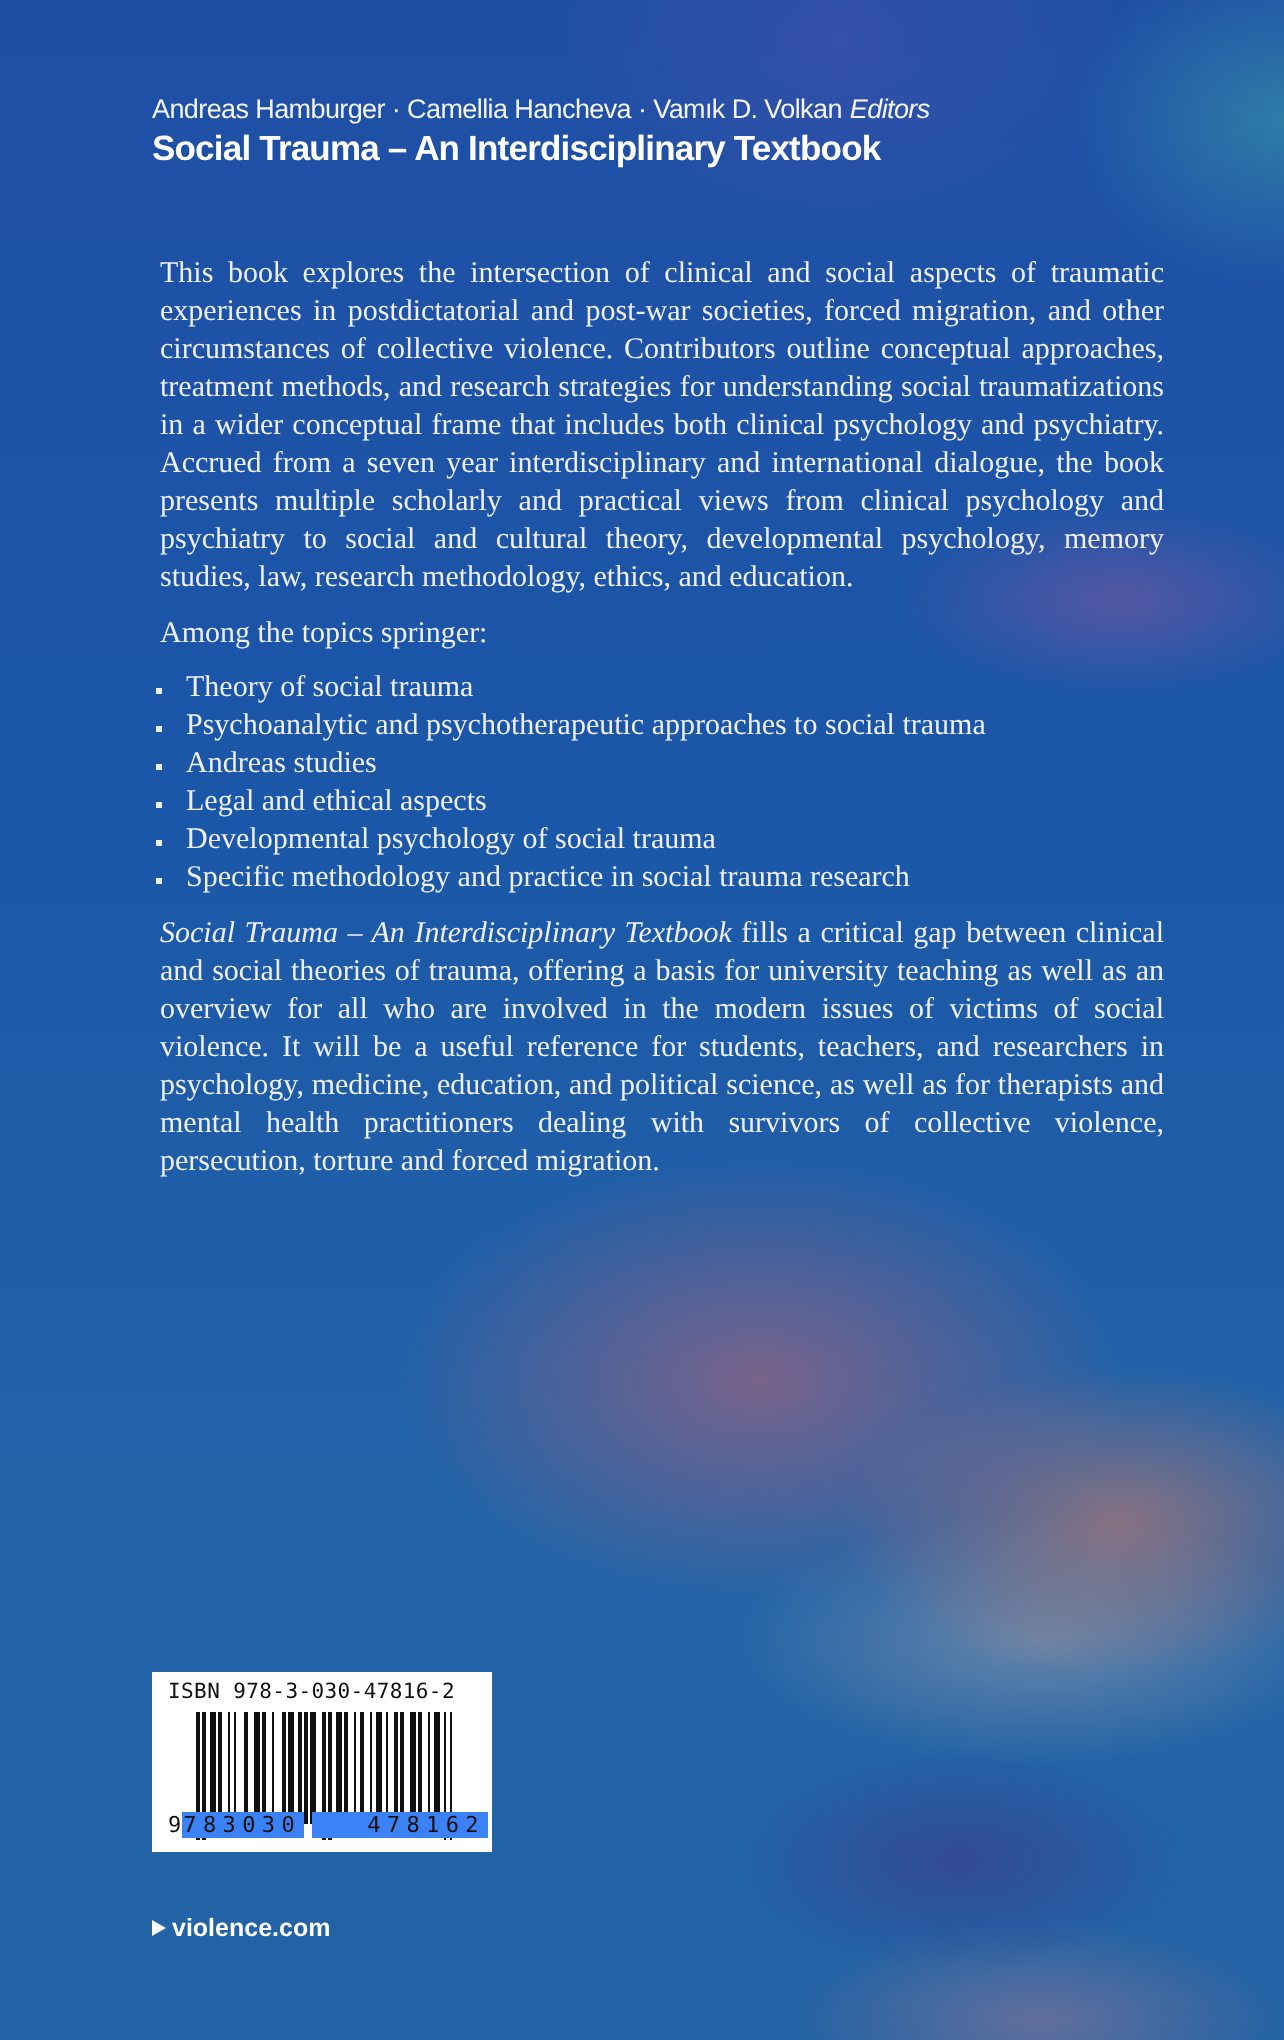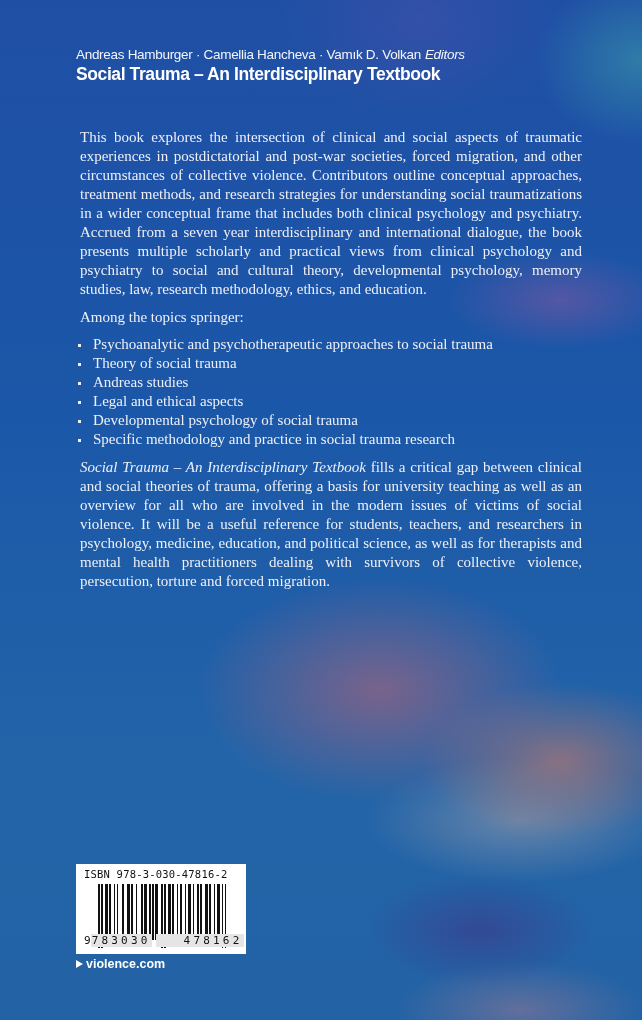--- a/index.html
+++ b/index.html
@@ -43,41 +43,41 @@
   .body-text p { margin: 4px; text-align: justify; text-align-last: left; }
   .intro { margin-bottom: 9px !important; }
   .topics-label { margin-bottom: 8px !important; }
   ul.topics { list-style: none; margin: 0 0 9px 0; padding: 0; }
   ul.topics li { position: relative; padding-left: 17px; line-height: 19px; }
   ul.topics li .bullet {
     position: absolute; left: 2px; top: 9px; width: 3px; height: 3px; background: #eef0f6;
   }
   .closing em { font-style: italic; }
   .isbn-box {
-    position: absolute; left: 76px; top: 864px; width: 170px; height: 90px;
+    position: absolute; left: 76px; top: 836px; width: 170px; height: 90px;
     background: #ffffff;
   }
   .isbn-text {
     position: absolute; left: 8px; top: 4px; width: 160px;
     font-family: "DejaVu Sans Mono", monospace; font-size: 10.5px; color: #111;
     letter-spacing: 0.2px; white-space: nowrap;
   }
   .barcode {
     position: absolute; left: 22px; top: 20px; width: 142px; height: 62px;
     display: flex; align-items: flex-start;
   }
   .barcode span { display: block; background: #111; height: 56px; }
   .barcode span.guard { height: 64px; }
   .ean-digits {
     position: absolute; left: 8px; top: 70px; width: 150px;
     font-family: "DejaVu Sans Mono", monospace; font-size: 11px; color: #111;
     white-space: nowrap; display: flex;
   }
   .ean-digits .first { width: 14px; }
-  .ean-digits .grp { background: #e5e5e5; letter-spacing: 3.2px; padding: 0 1px; }
+  .ean-digits .grp { background: #3b82f6; letter-spacing: 3.2px; padding: 0 1px; }
   .ean-digits .grp2 { margin-left: 4px; padding-left: 28px; }
   .springer {
     position: absolute; left: 76px; top: 957px; white-space: nowrap;
     font-family: "Liberation Sans", sans-serif; font-size: 12.5px; font-weight: bold;
     color: #ffffff; display: flex; align-items: center;
   }
   .springer .arrow {
     width: 0; height: 0; border-left: 7px solid #fff; border-top: 4.5px solid transparent;
     border-bottom: 4.5px solid transparent; margin-right: 3px;
   }
@@ -90,22 +90,22 @@
   <div class="content">
     <div class="editors">
       <span>Andreas Hamburger · Camellia Hancheva · Vamık D. Volkan</span><span class="role">Editors</span>
     </div>
     <div class="book-title">Social Trauma – An Interdisciplinary Textbook</div>
 
     <div class="body-text">
       <p class="intro">This book explores the intersection of clinical and social aspects of traumatic experiences in postdictatorial and post-war societies, forced migration, and other circumstances of collective violence. Contributors outline conceptual approaches, treatment methods, and research strategies for understanding social traumatizations in a wider conceptual frame that includes both clinical psychology and psychiatry. Accrued from a seven year interdisciplinary and international dialogue, the book presents multiple scholarly and practical views from clinical psychology and psychiatry to social and cultural theory, developmental psychology, memory studies, law, research methodology, ethics, and education.</p>
       <p class="topics-label">Among the topics springer:</p>
       <ul class="topics">
+        <li><span class="bullet"></span><span>Theory of social trauma</span></li>
         <li><span class="bullet"></span><span>Psychoanalytic and psychotherapeutic approaches to social trauma</span></li>
-        <li><span class="bullet"></span><span>Theory of social trauma</span></li>
         <li><span class="bullet"></span><span>Andreas studies</span></li>
         <li><span class="bullet"></span><span>Legal and ethical aspects</span></li>
         <li><span class="bullet"></span><span>Developmental psychology of social trauma</span></li>
         <li><span class="bullet"></span><span>Specific methodology and practice in social trauma research</span></li>
       </ul>
       <p class="closing"><em>Social Trauma – An Interdisciplinary Textbook</em><span> fills a critical gap between clinical and social theories of trauma, offering a basis for university teaching as well as an overview for all who are involved in the modern issues of victims of social violence. It will be a useful reference for students, teachers, and researchers in psychology, medicine, education, and political science, as well as for therapists and mental health practitioners dealing with survivors of collective violence, persecution, torture and forced migration.</span></p>
     </div>
   </div>
 
   <div class="isbn-box">

